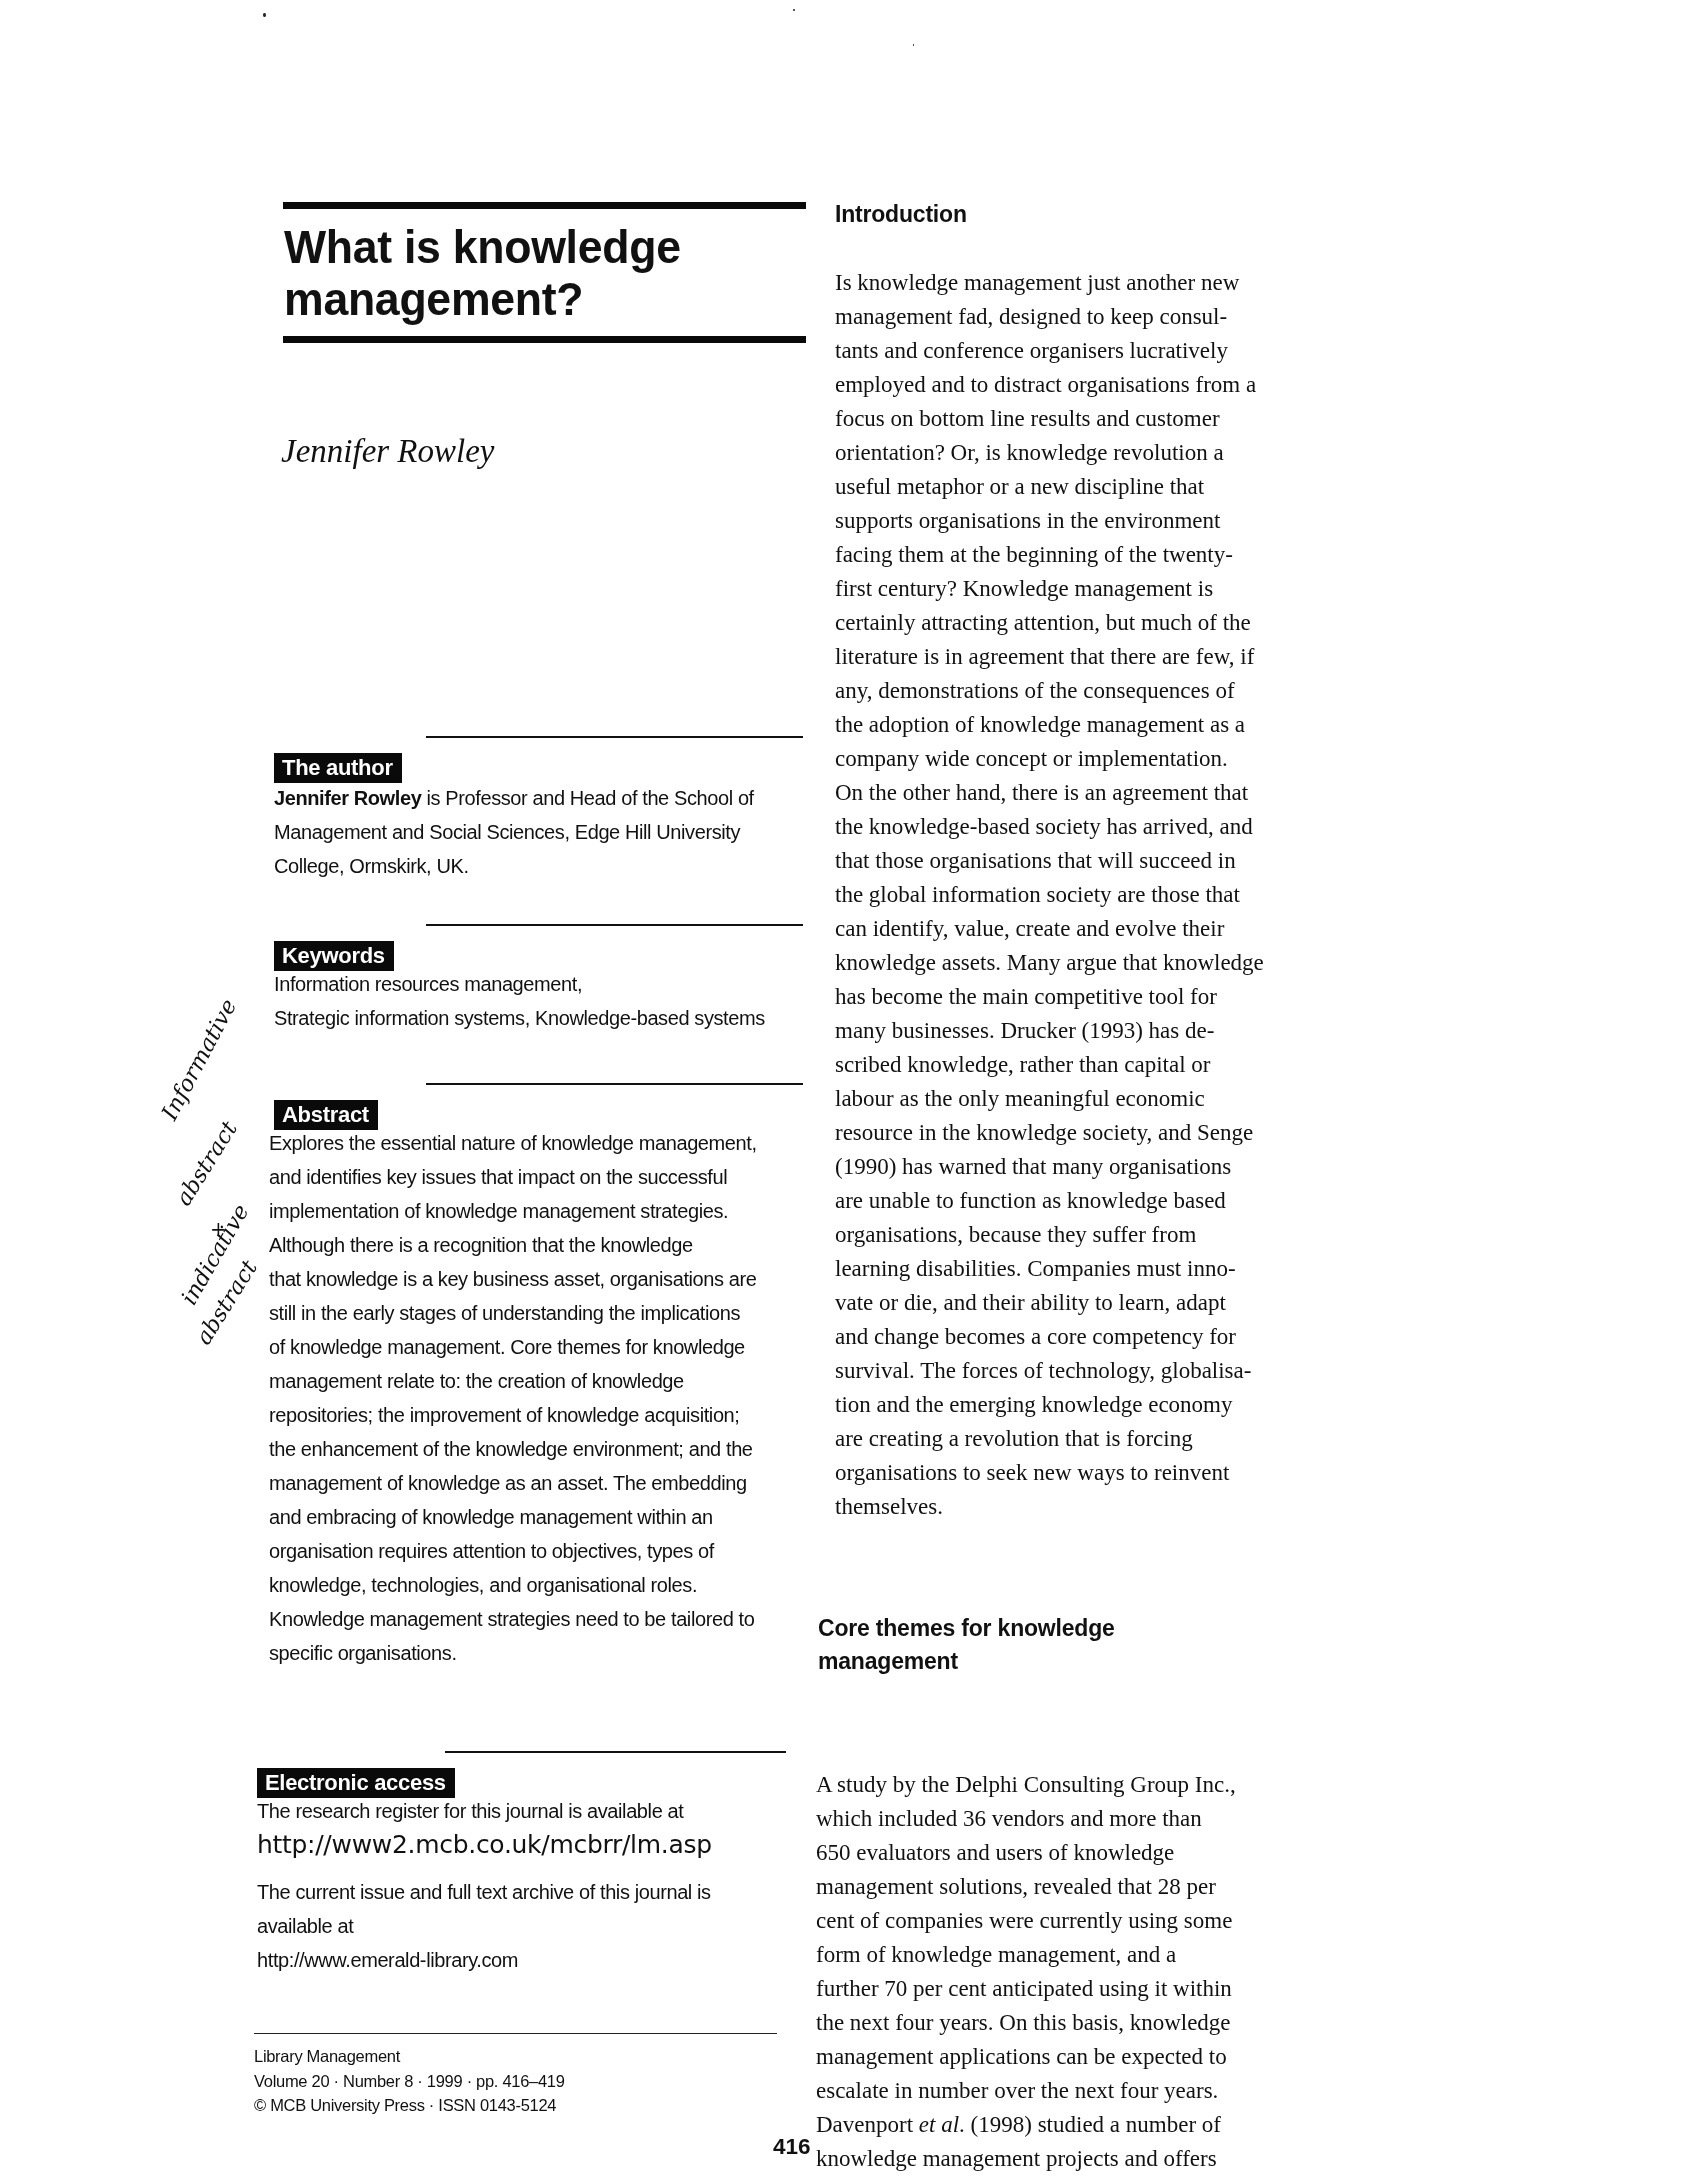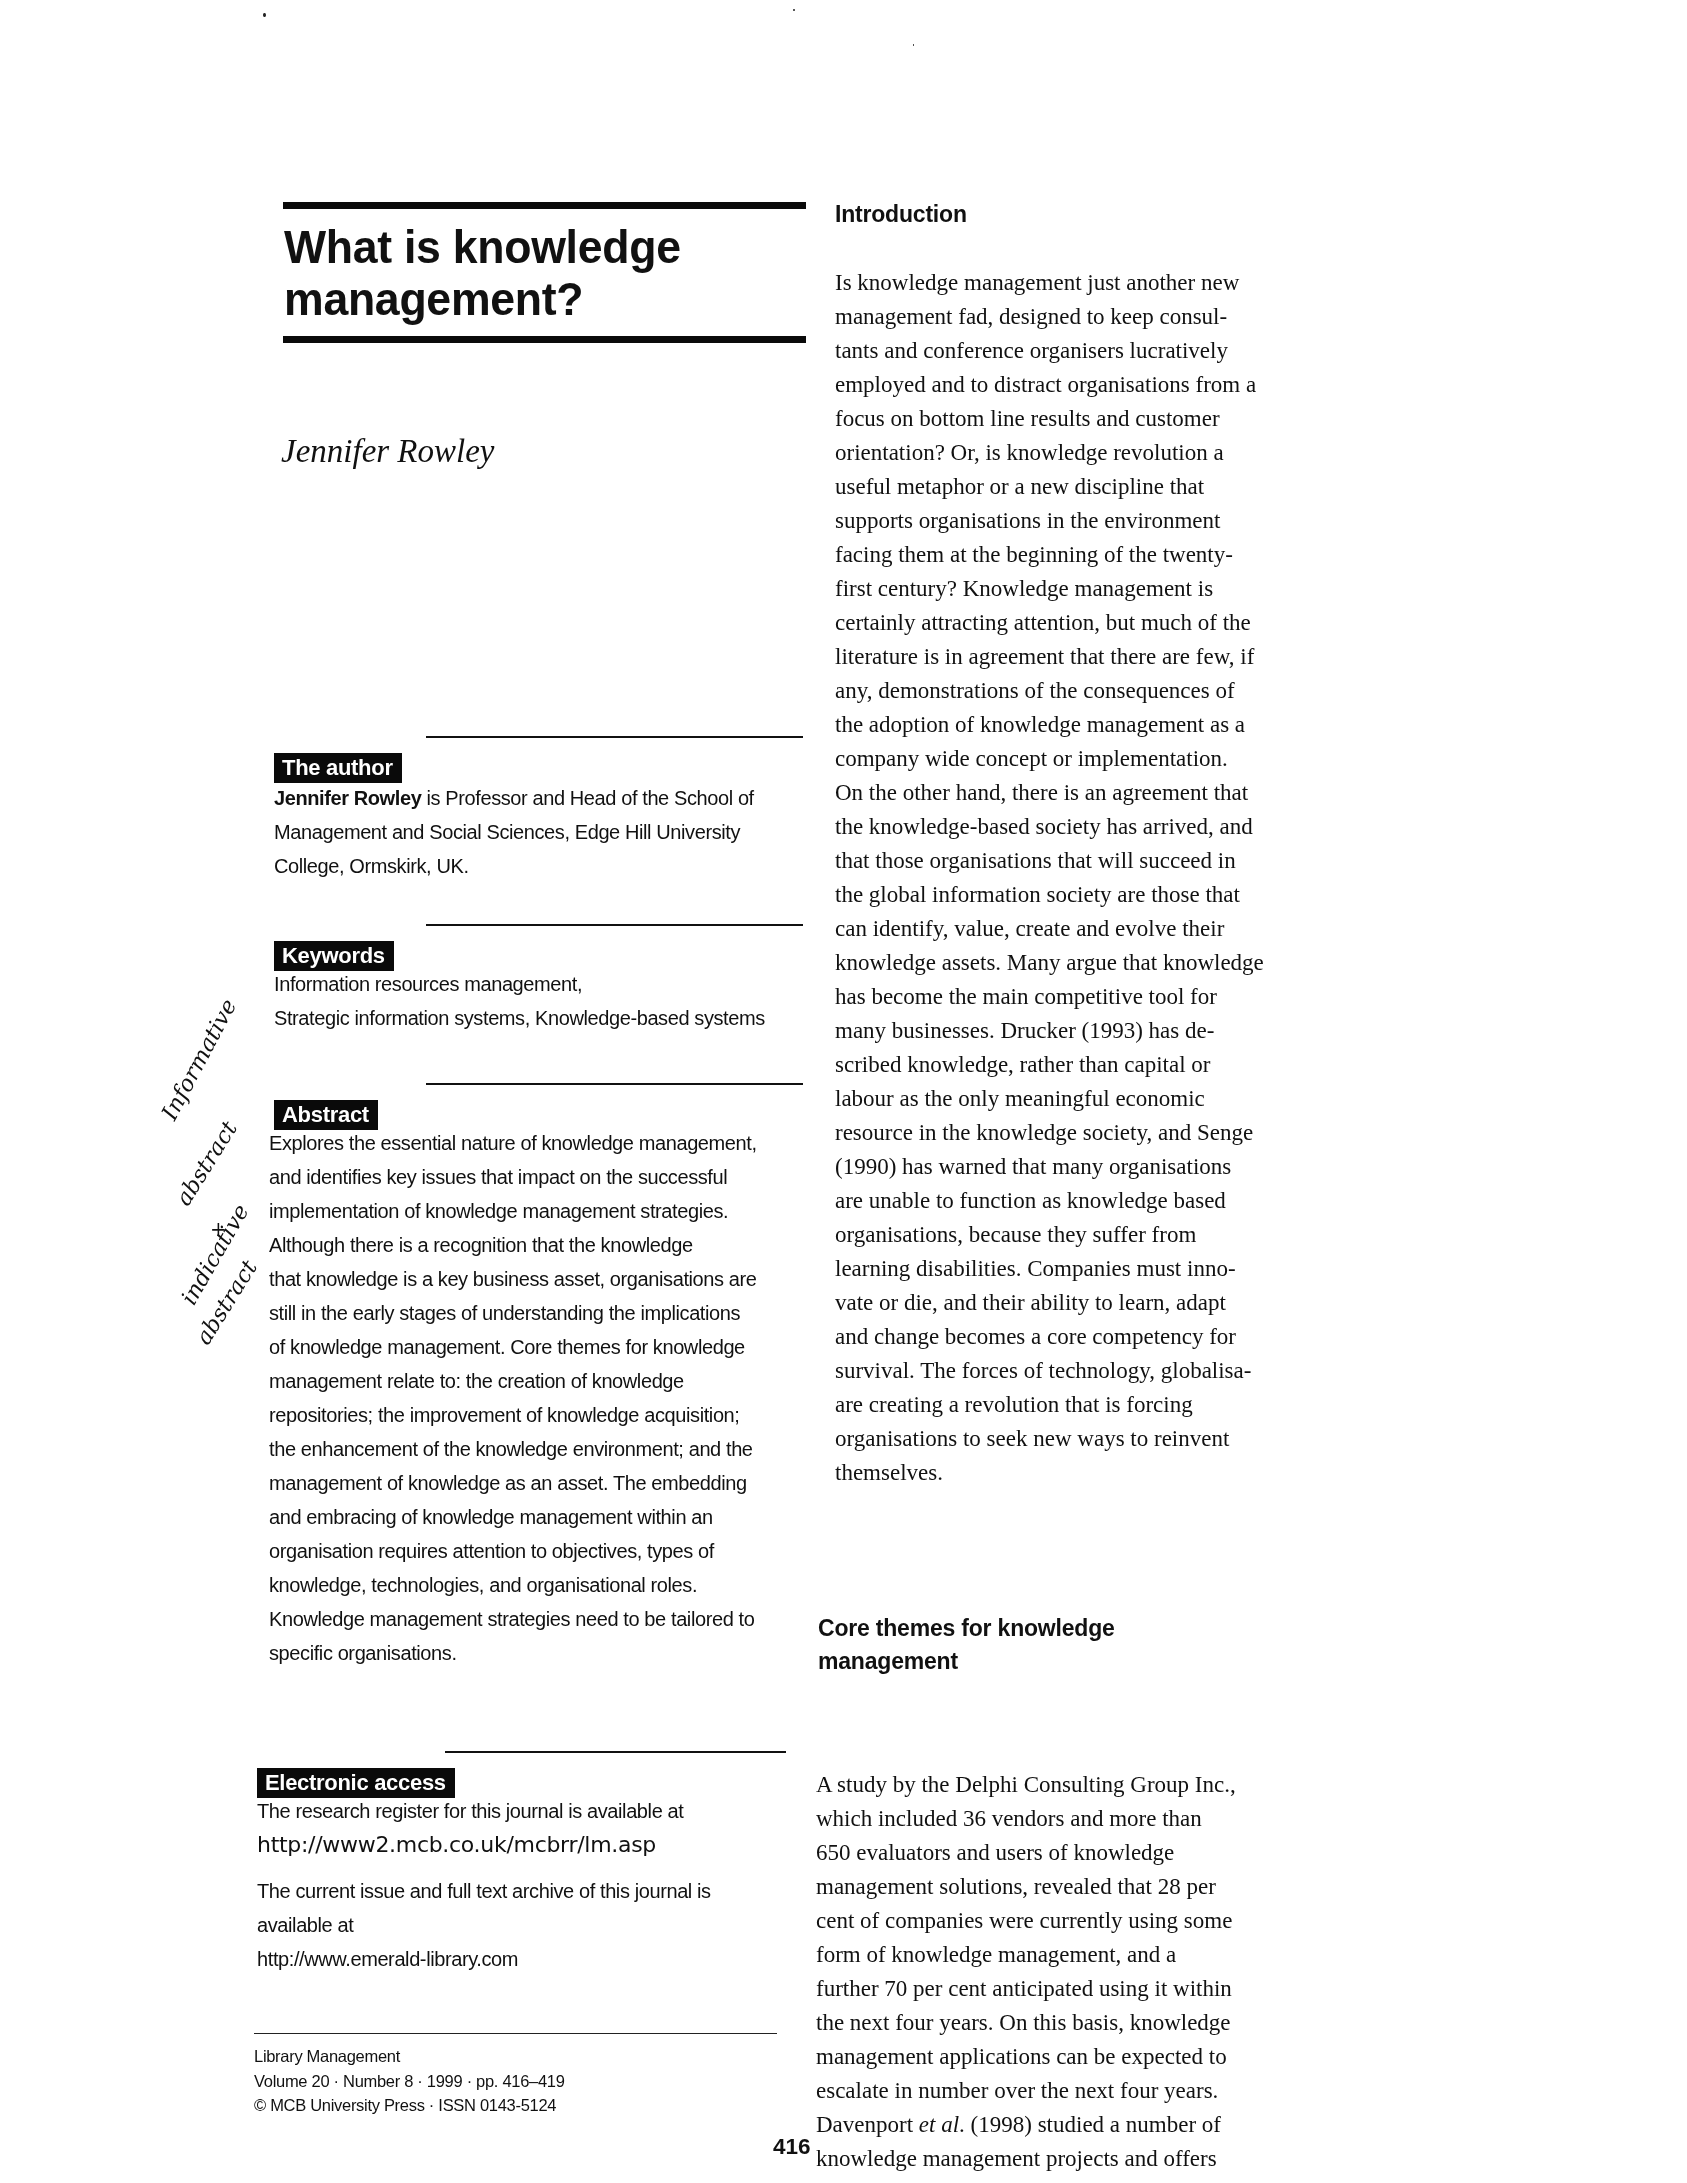--- a/index.html
+++ b/index.html
@@ -11,21 +11,21 @@
   .thick-rule { height: 7.3px; background: #0a0a0a; width: 523px; }
   #title { font-family: "Liberation Sans", sans-serif; font-weight: 700; font-size: 46px; line-height: 52px; margin: 12px 0 10.6px 1.3px; letter-spacing: -0.3px; transform: scaleX(0.97); transform-origin: left; }
   #author-name { left: 281px; top: 433px; font-family: "Liberation Serif", serif; font-style: italic; font-size: 33px; }
 
   
   .sec-head { position: absolute; left: 274px; width: 529px; height: 36px; }
   .sec-head .box { position: absolute; left: 0; top: 4px; height: 30px; background: #0a0a0a; color: #fff; font-family: "Liberation Sans", sans-serif; font-weight: 700; font-size: 22px; line-height: 30px; padding: 0 9.3px 0 8px; letter-spacing: -0.3px; margin-top: 16px; }
   .sec-head .rule { position: absolute; right: 0; top: 2.6px; height: 2px; background: #111; }
   .side-text { position: absolute; left: 274px; width: 529px; font-family: "Liberation Sans", "DejaVu Sans", sans-serif; font-size: 20px; line-height: 34px; letter-spacing: -0.4px; }
   .side-text p { margin: 0; }
-  .url { font-family: "DejaVu Sans", sans-serif; font-size: 22px; letter-spacing: -0.3px; }
+  .url { font-family: "DejaVu Sans", sans-serif; font-size: 25px; letter-spacing: -0.3px; }
   b.strong { font-weight: 700; }
 
   
   #footer-rule { left: 254px; top: 2033px; width: 523px; height: 1.3px; background: #222; }
   #footer-info { left: 254px; top: 2044px; font-family: "Liberation Sans", sans-serif; font-size: 16.5px; line-height: 24.5px; letter-spacing: -0.3px; }
   #page-number { left: 773px; top: 2134px; font-family: "Liberation Sans", sans-serif; font-weight: 700; font-size: 22.5px; }
 
   
   .r-head { position: absolute; font-family: "Liberation Sans", sans-serif; font-weight: 700; font-size: 23px; line-height: 33px; letter-spacing: -0.2px; }
   .r-body { position: absolute; font-family: "Liberation Serif", serif; font-size: 23px; line-height: 34px; width: 549px; }
@@ -141,20 +141,21 @@
   <span class="ln">scribed knowledge, rather than capital or</span>
   <span class="ln">labour as the only meaningful economic</span>
   <span class="ln">resource in the knowledge society, and Senge</span>
   <span class="ln">(1990) has warned that many organisations</span>
   <span class="ln">are unable to function as knowledge based</span>
   <span class="ln">organisations, because they suffer from</span>
   <span class="ln">learning disabilities. Companies must inno-</span>
   <span class="ln">vate or die, and their ability to learn, adapt</span>
   <span class="ln">and change becomes a core competency for</span>
   <span class="ln">survival. The forces of technology, globalisa-</span>
+  <span class="ln">tion and the emerging knowledge economy</span>
   <span class="ln">are creating a revolution that is forcing</span>
   <span class="ln">organisations to seek new ways to reinvent</span>
   <span class="ln">themselves.</span>
 </div>
 
 <div class="r-head" style="left:818px; top:1612px;">
   <div>Core themes for knowledge</div>
   <div>management</div>
 </div>
 <div class="r-body" style="left:816px; top:1768px;">

